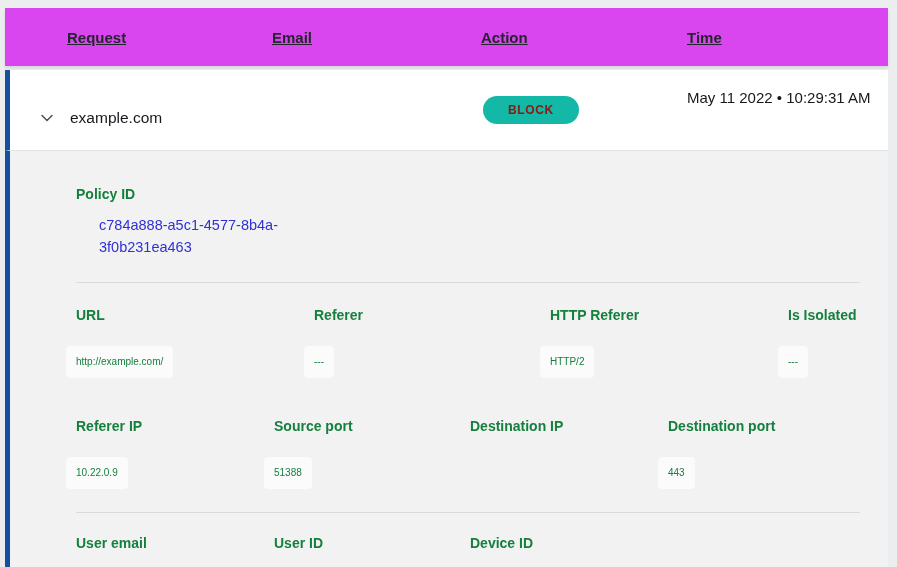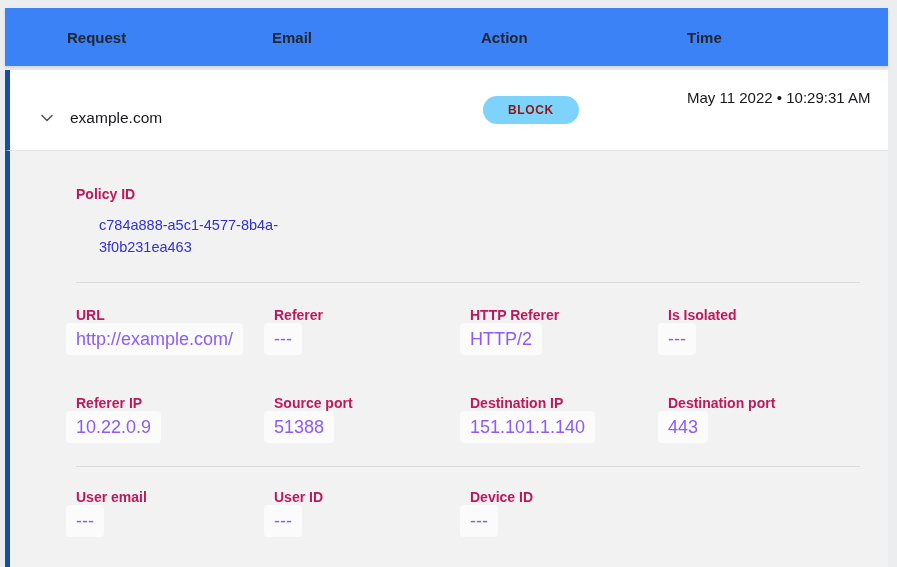--- a/index.html
+++ b/index.html
@@ -8,27 +8,27 @@
     width:897px; height:567px;
     background:#ecedee;
     font-family:"Liberation Sans", sans-serif;
     overflow:hidden;
     position:relative;
   }
 
   
   .header-card {
     position:absolute; left:5px; top:8px; width:883px; height:58px;
-    background:#3b82f6;
+    background:#d946ef;
     box-shadow:0 2px 3px rgba(0,0,0,.10);
     display:grid;
     grid-template-columns:205px 209px 206px 1fr;
     align-items:center;
     padding-left:62px;
-    font-size:15px; font-weight:700; color:#23262c;
+    font-size:15px; font-weight:700; color:#23262c;text-decoration:underline;
   }
 
   
   .row-card {
     position:absolute; left:5px; top:70px; width:883px; height:96px;
     background:#ffffff;
     border-left:5px solid #15509e;
     cursor:pointer;
   }
   .chevron {
@@ -36,59 +36,59 @@
     width:18px; height:18px; display:flex; align-items:center; justify-content:center;
   }
   .request-text {
     position:absolute; left:60px; top:50%; transform:translateY(-50%);
     font-size:15.5px; color:#17181c;
   }
   .badge {
     position:absolute; left:473px; top:26px;
     height:28px; line-height:28px; padding:0 25px;
     border-radius:14px;
-    background:#7dd3fc; color:#8d1812;
+    background:#14b8a6; color:#8d1812;
     font-size:12px; font-weight:700; letter-spacing:.6px;text-align:right;
   }
   .time-text {
     position:absolute; left:677px; top:16px; width:186px;
     font-size:15px; line-height:24px; color:#17181c;
   }
 
   
   .details {
     position:absolute; left:5px; top:150px; width:883px; height:417px;
     background:#f2f2f3;
     border-left:5px solid #15509e;
     border-top:1px solid #e2e3e5;
     padding:35px 28px 0 66px;
   }
-  .field-label { font-size:14px; font-weight:700; color:#be185d; line-height:16px; }
+  .field-label { font-size:14px; font-weight:700; color:#15803d; line-height:16px; }
   .policy-link {
     display:block; margin-top:13px; width:205px;
     font-size:14.5px; line-height:21.5px;
     color:#2e31d4; text-decoration:none; word-wrap:break-word;margin-left:23px;
   }
   .divider { border-top:1px solid #d9dadc; height:0; }
   .divider-1 { margin-top:24px; }
   .divider-2 { margin-top:23px; }
   .fgrid {
     display:grid;
     grid-template-columns:198px 196px 198px 1fr;
   }
-  .fgrid-1 { margin-top:24px; }
+  .fgrid-1 { margin-top:24px;gap:40px; }
   .fgrid-2 { margin-top:40px; }
   .fgrid-3 { margin-top:22px; }
   .field-value {
     display:inline-block;
-    margin:0 0 0 -10px;
+    margin:23px 0 0 -10px;
     padding:8px 10px;
     background:rgba(253,253,254,.72);
     border-radius:4px;
-    font-size:18px; color:#8b5cf6; line-height:16px;
+    font-size:10px; color:#15803d; line-height:16px;
   }
   .cell { min-width:0; }
 </style>
 </head>
 <body>
 
 <div class="header-card">
   <div class="cell">Request</div>
   <div class="cell">Email</div>
   <div class="cell">Action</div>
@@ -137,21 +137,20 @@
     <div class="cell">
       <div class="field-label">Referer IP</div>
       <div><span class="field-value">10.22.0.9</span></div>
     </div>
     <div class="cell">
       <div class="field-label">Source port</div>
       <div><span class="field-value">51388</span></div>
     </div>
     <div class="cell">
       <div class="field-label">Destination IP</div>
-      <div><span class="field-value">151.101.1.140</span></div>
     </div>
     <div class="cell">
       <div class="field-label">Destination port</div>
       <div><span class="field-value">443</span></div>
     </div>
   </div>
 
   <div class="divider divider-2"></div>
 
   <div class="fgrid fgrid-3">

